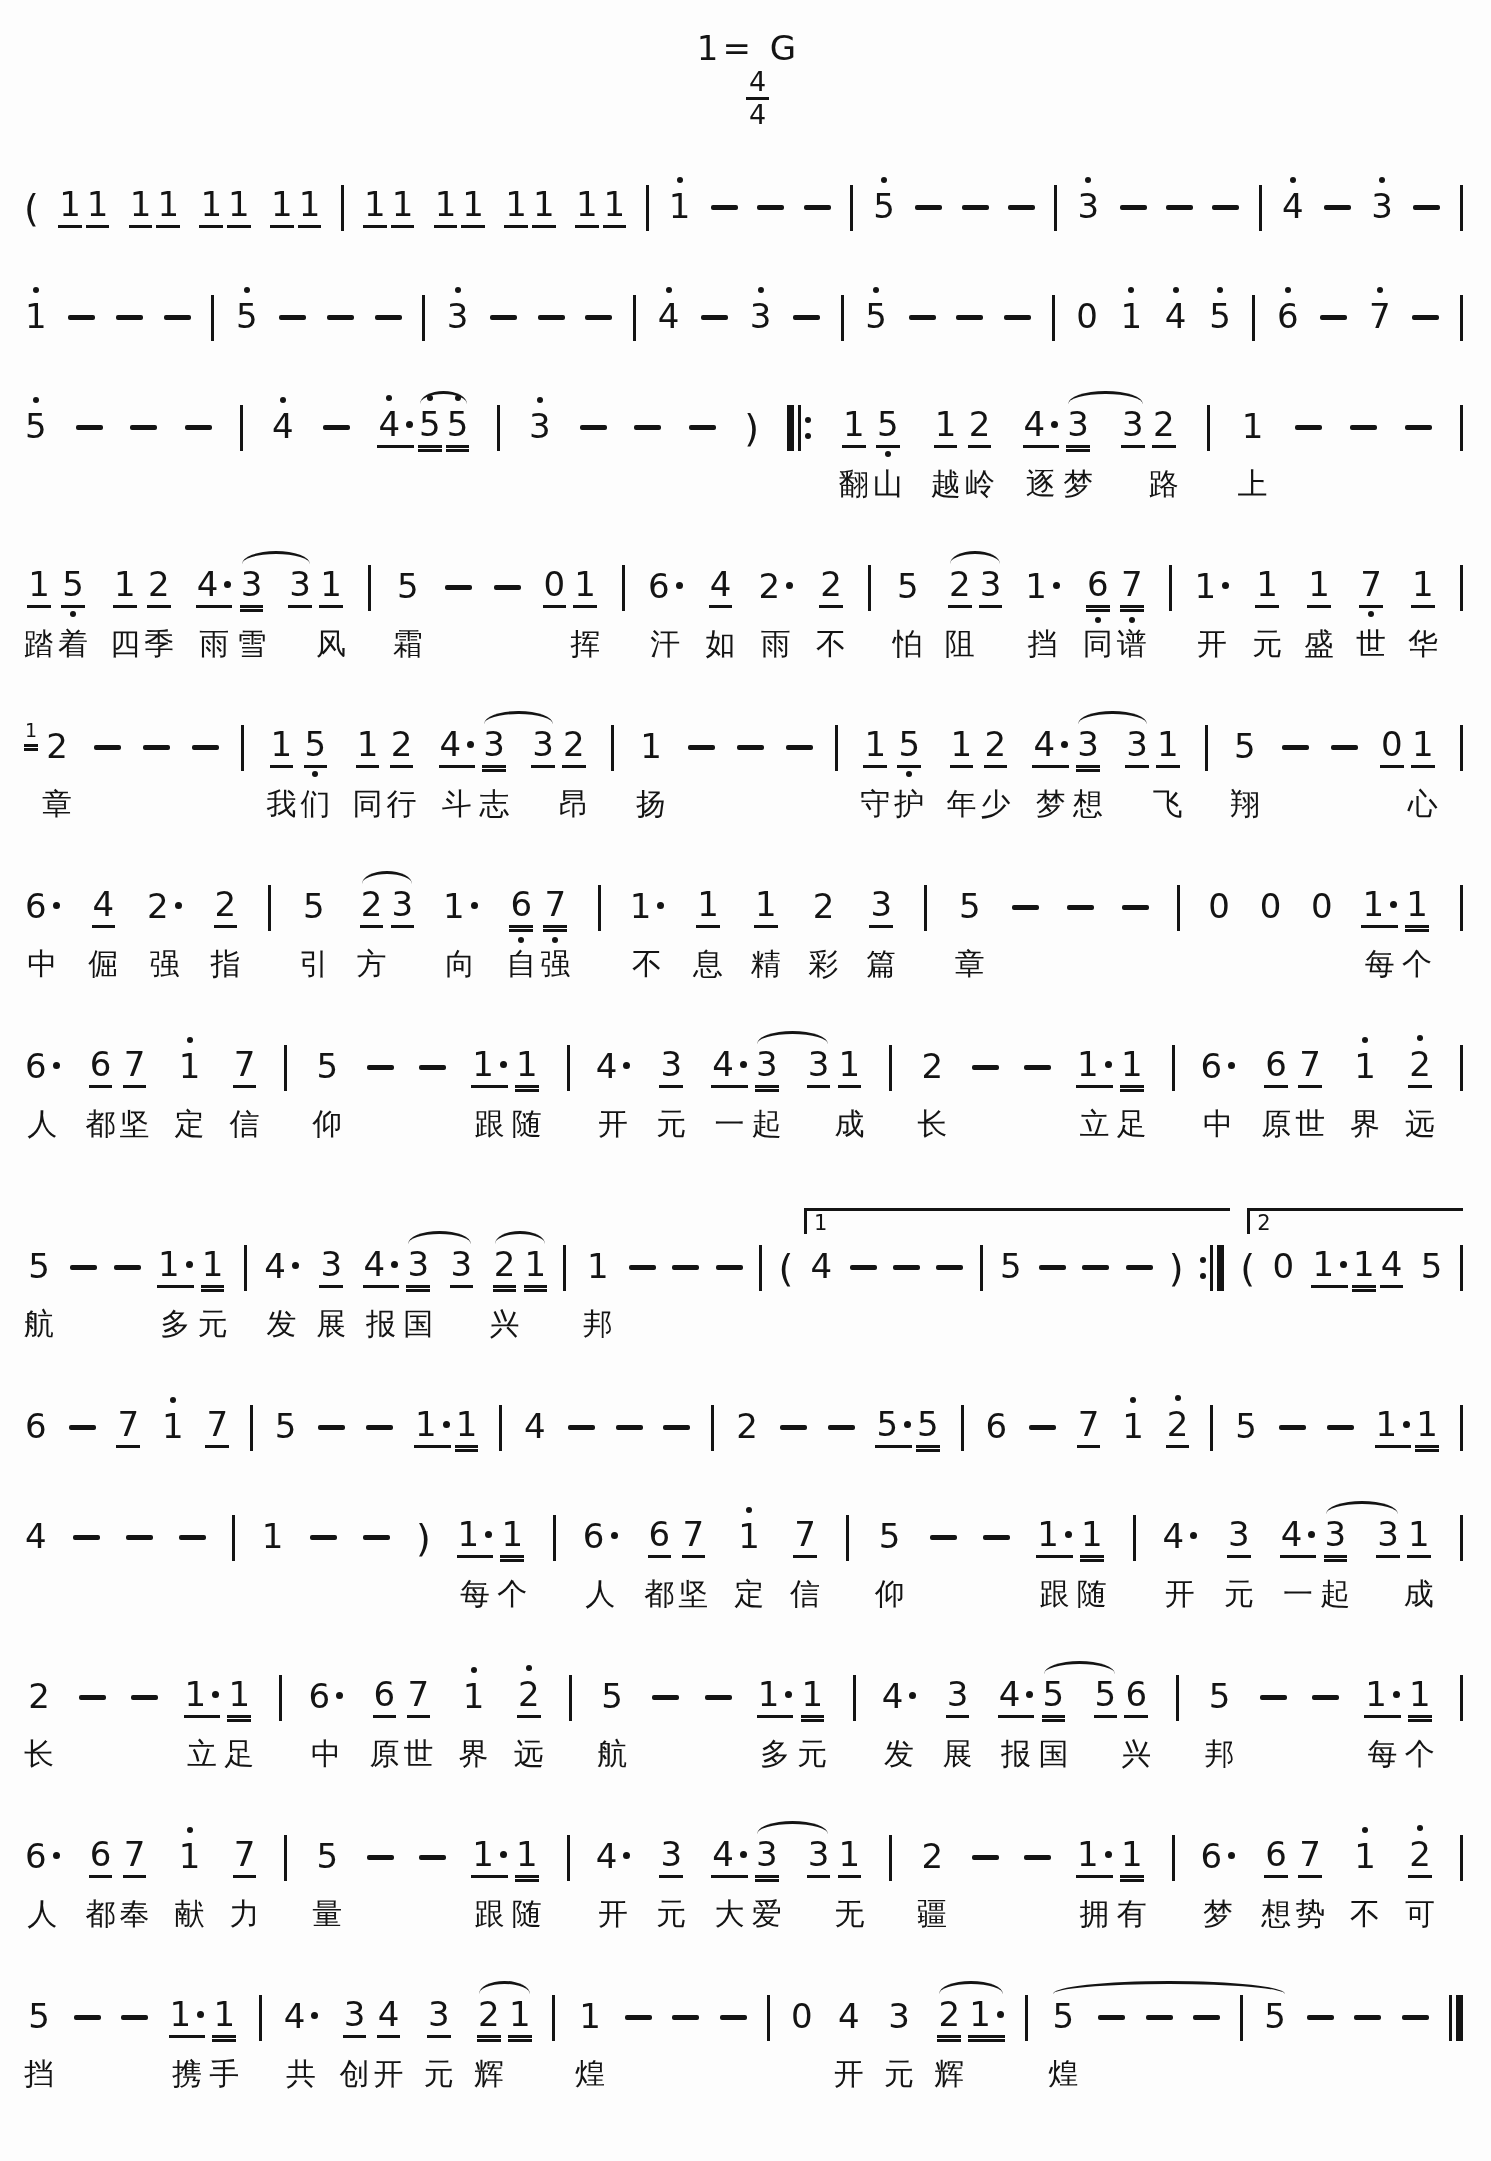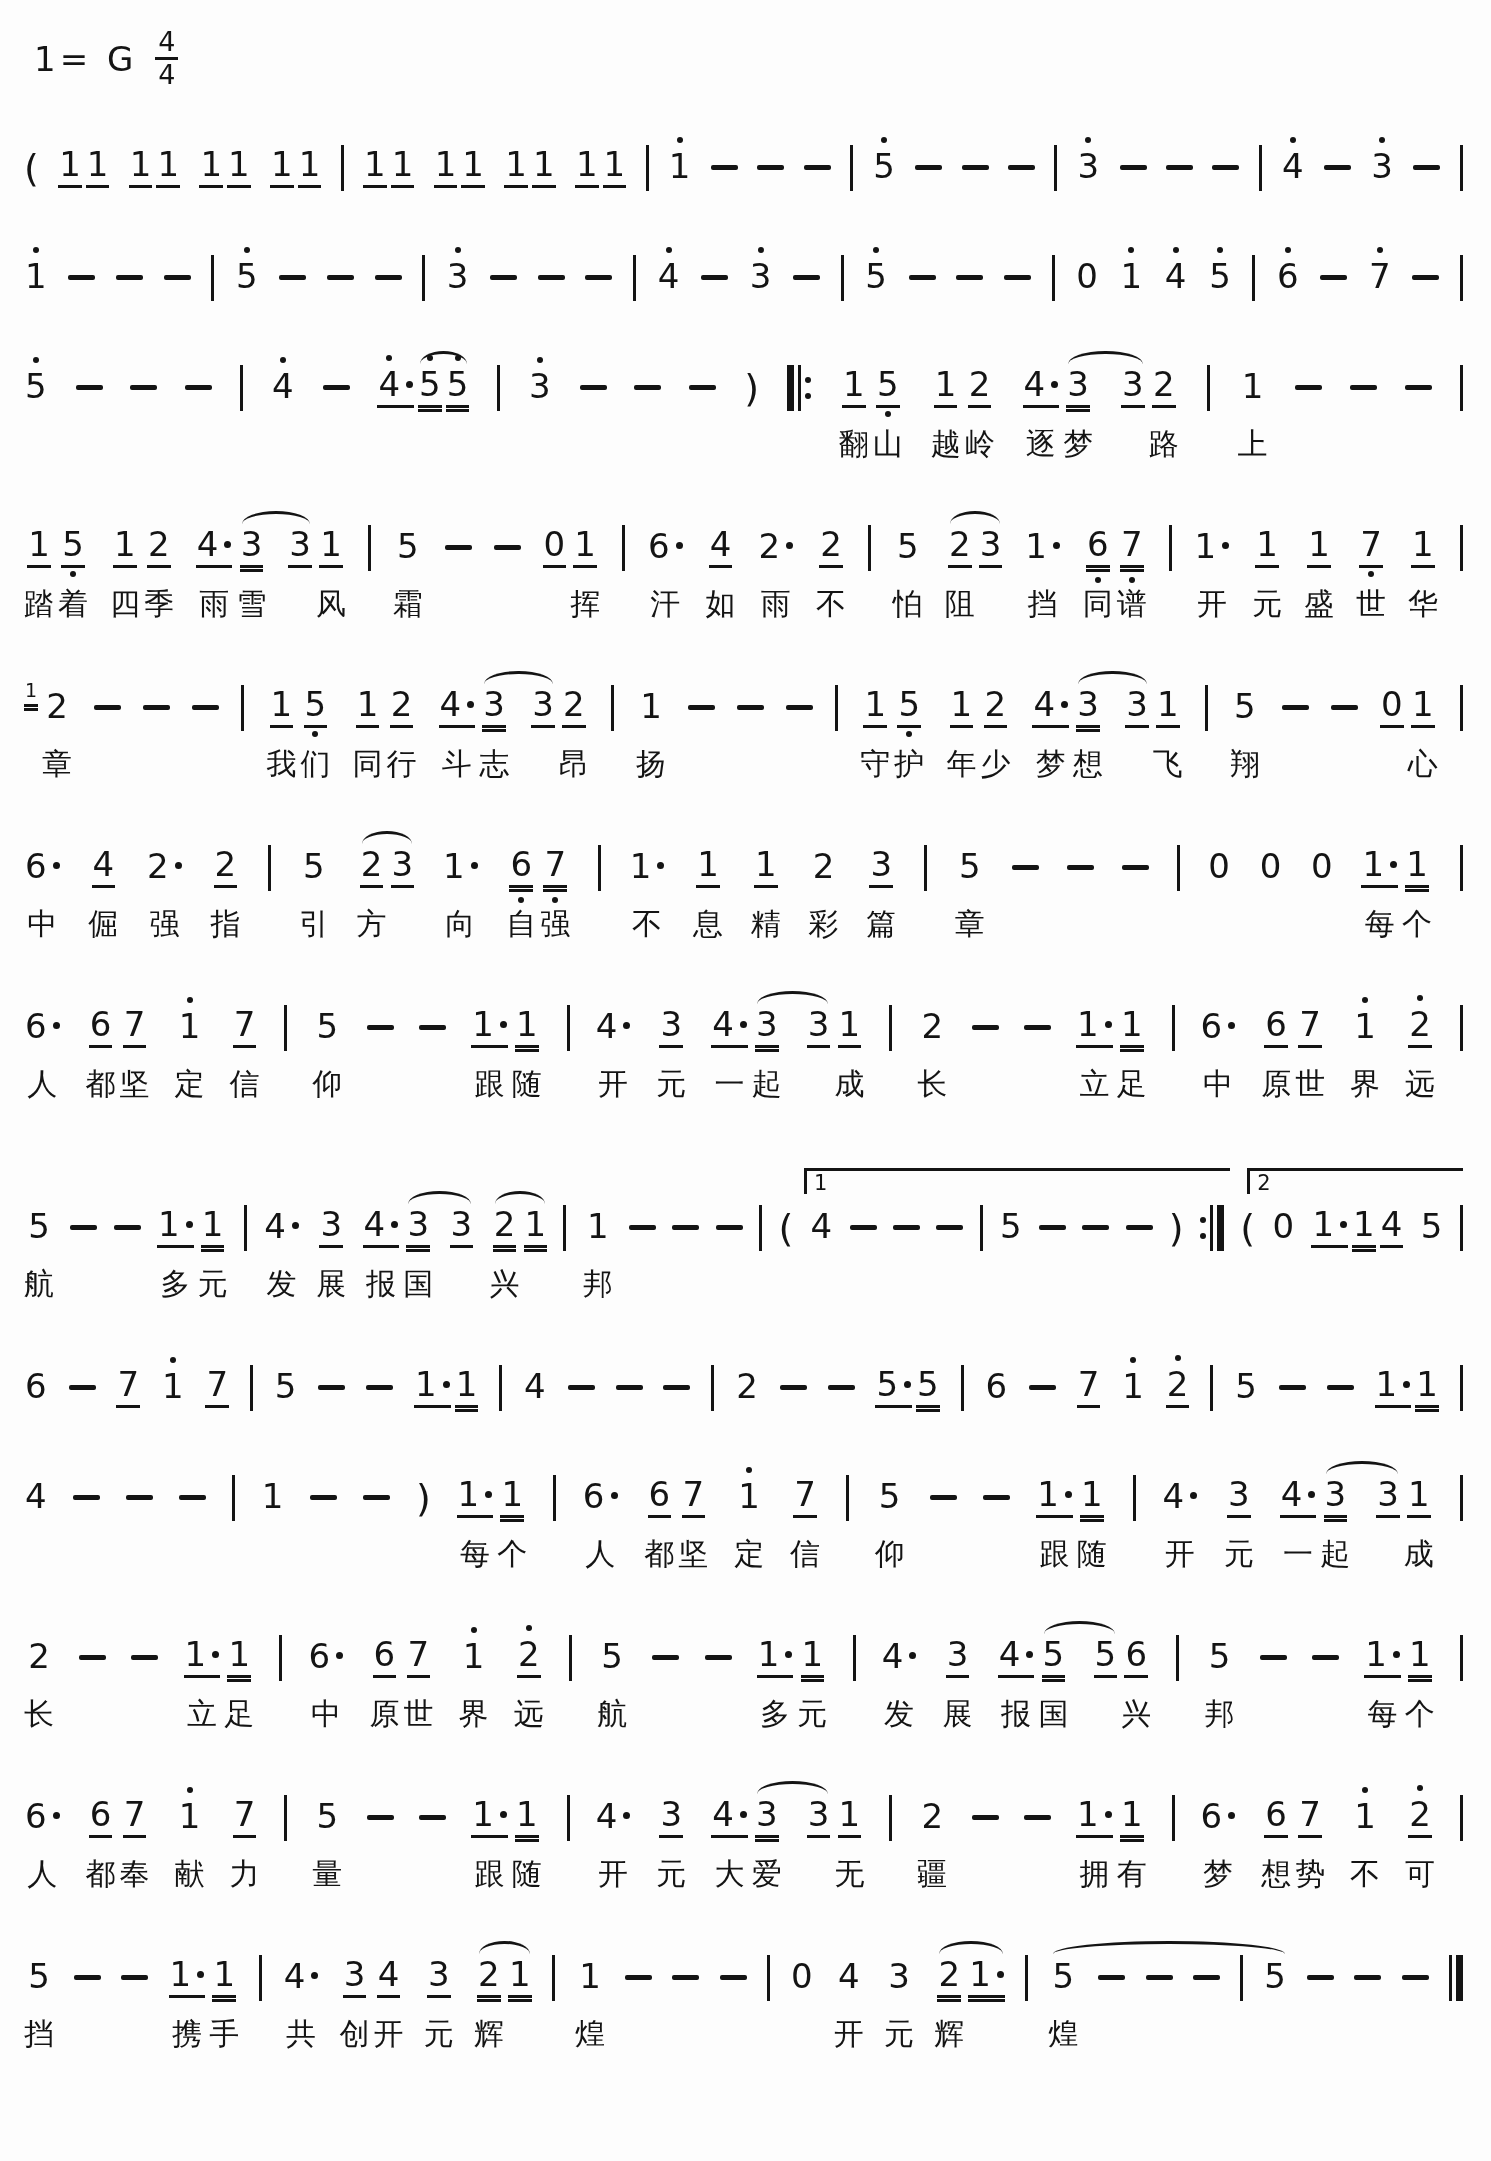--- a/index.html
+++ b/index.html
@@ -3,21 +3,21 @@
 <meta charset="utf-8">
 <style>
   * { margin:0; padding:0; box-sizing:border-box; }
   html,body { background:#ffffff; }
   body {
     width:1491px; min-height:2161px;
     font-family:"DejaVu Sans", "Liberation Sans", sans-serif;
     color:#141414; background:#fdfdfd;
     padding:24px 28px 10px 24px;
   }
-  .header { display:flex; align-items:center; margin:4px 0 52px 10px; }
+  .header { display:flex; align-items:center; margin:4px 0 52px 10px;flex-direction:column; }
   .key { font-size:34px; letter-spacing:4px; }
   .time-sig { display:inline-block; margin-left:18px; font-size:27px; line-height:1.05; }
   .ts-top { display:block; text-align:center; border-bottom:3px solid #141414; padding:0 3px 1px; }
   .ts-bot { display:block; text-align:center; padding-top:1px; }
 
   .music-line { position:relative; margin-bottom:58px; }
   .music-line.with-voltas { padding-top:40px; }
   .tok-row { display:flex; justify-content:space-between; align-items:flex-start; position:relative; }
   .grp { display:inline-flex; gap:4px; align-items:flex-start; }
   .tok { display:flex; flex-direction:column; align-items:center; }

